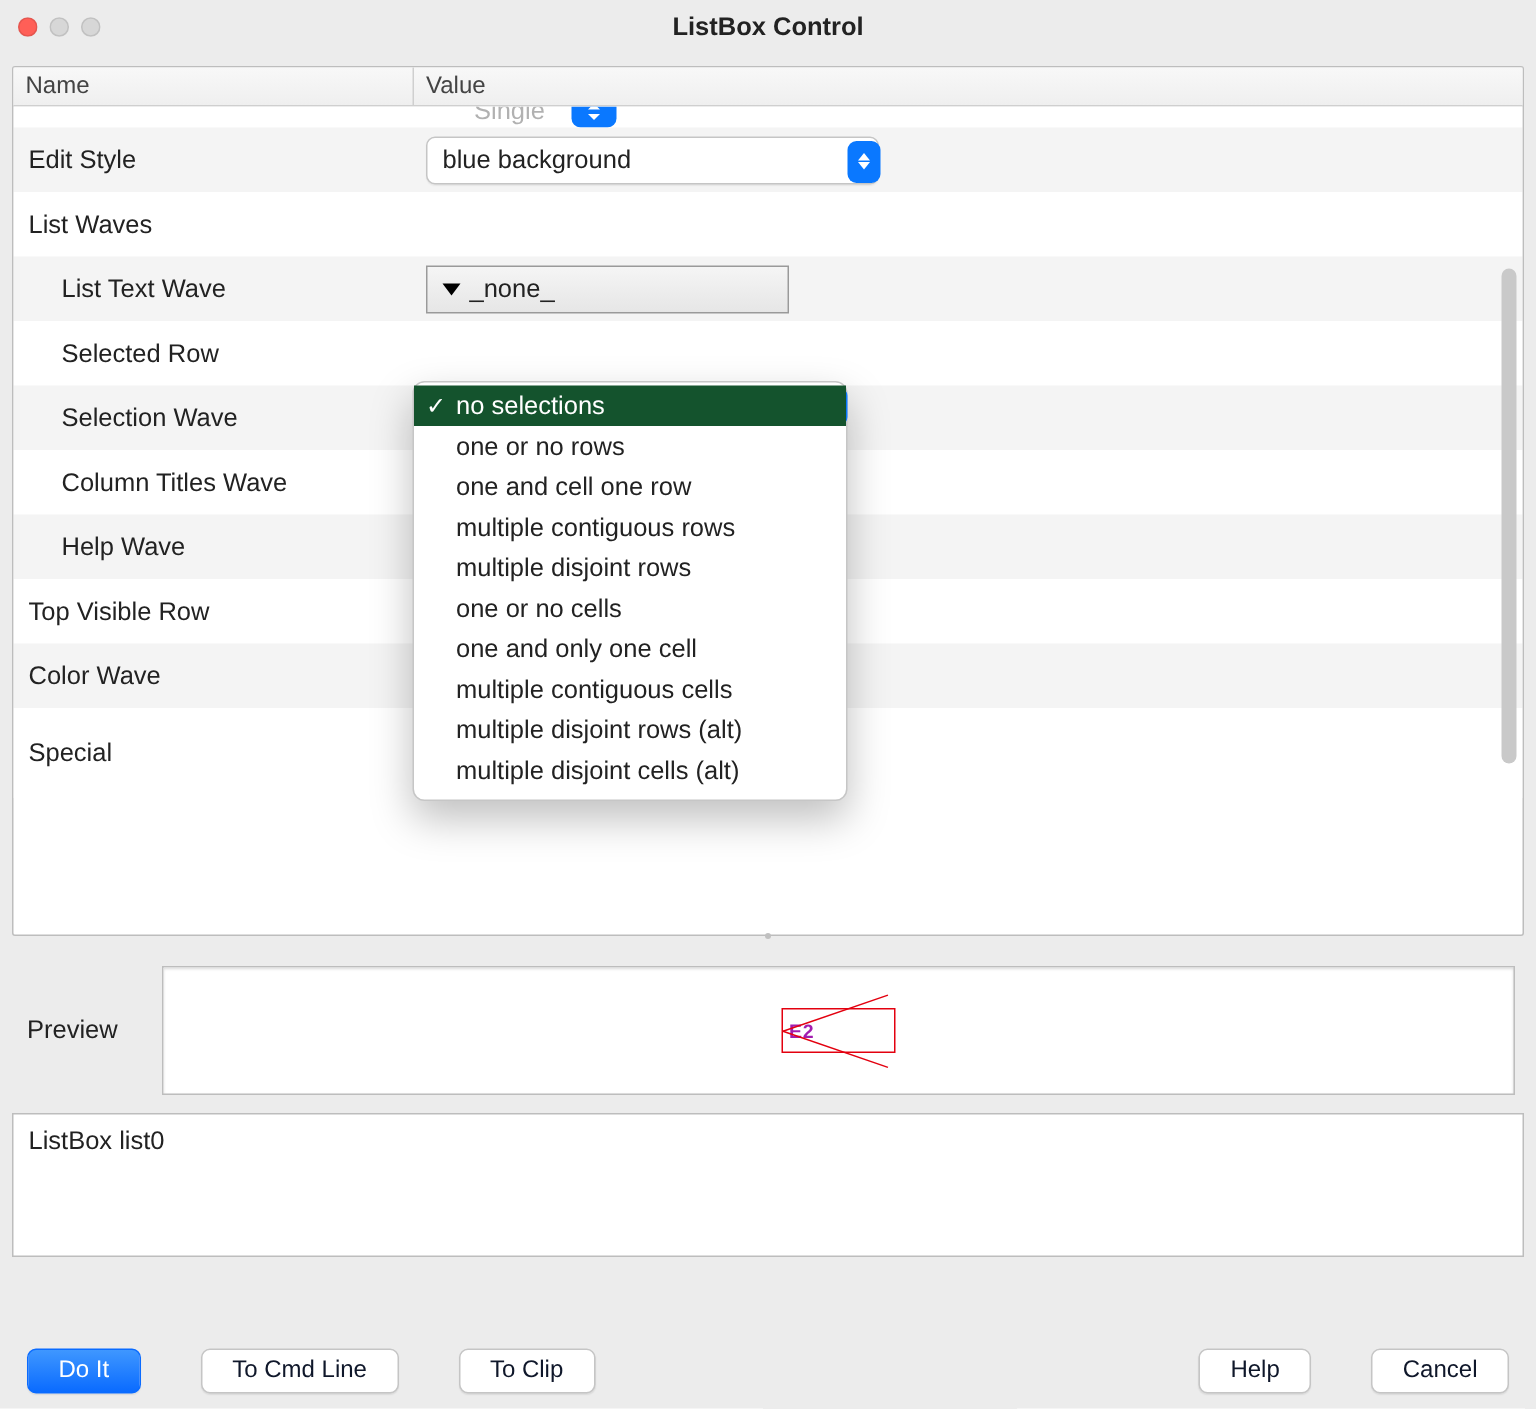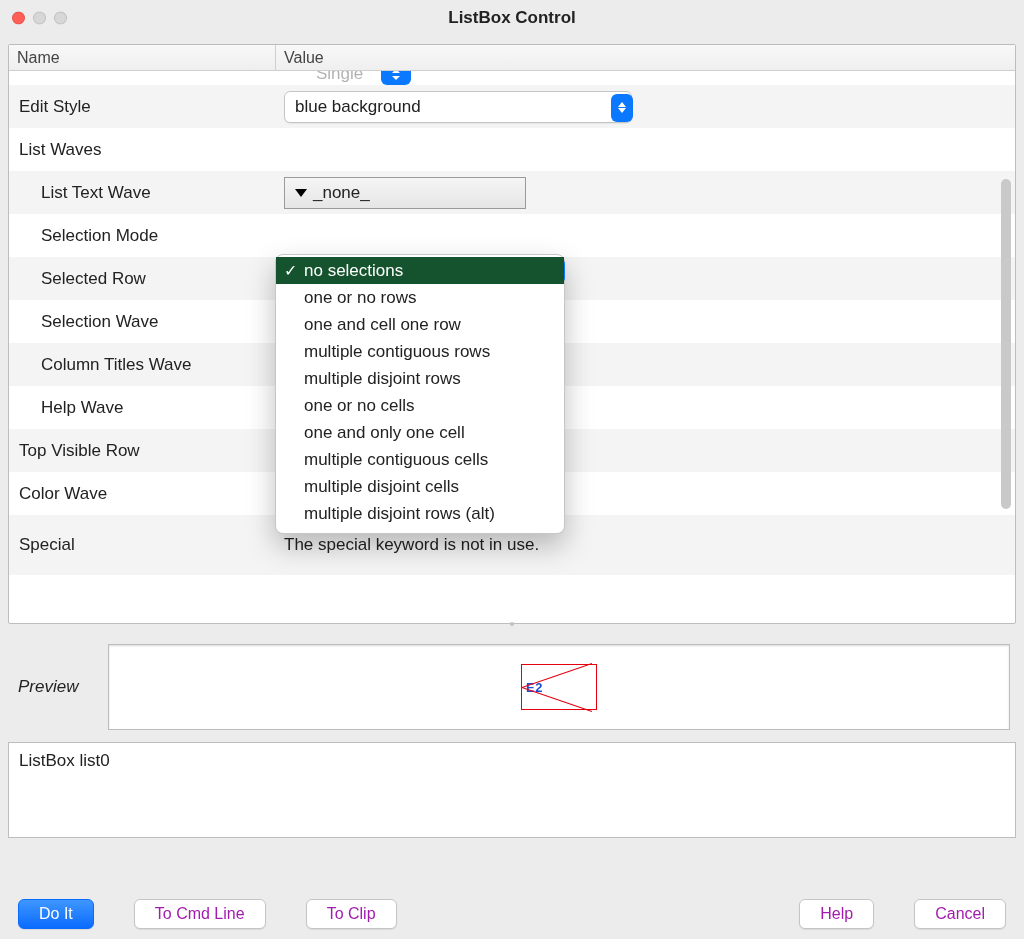--- a/index.html
+++ b/index.html
@@ -242,42 +242,42 @@
     display:flex;justify-content:center;align-items:center;gap:2px;
   }
   .grip span{width:4px;height:4px;border-radius:50%;background:#c0c0c0;}
 
   
   .preview-area {
     display: flex;
     align-items: center;
     padding: 20px 14px 2px 18px;
   }
-  .preview-area .lbl { font-size: 17px; width: 90px; font-style: italic; }
+  .preview-area .lbl { font-size: 17px; width: 90px; }
   .preview-frame {
     flex: 1;
     height: 86px;
     background: #fff;
     border: 1px solid #bdbdbd;
     box-shadow: inset 0 1px 2px rgba(0,0,0,0.15);
     position: relative;
     display: flex;
     align-items: center;
     justify-content: center;
   }
   .err-box {
     width: 76px;
-    height: 46px;
+    height: 30px;
     border: 1.5px solid #e3000f;
     position: relative;
     display:flex;align-items:center;justify-content:flex-start;
     padding-left:4px;
     font-size:13px;
     font-weight:600;
-    color:#1d4ed8;
+    color:#a21caf;
     letter-spacing:0.5px;
   }
   .err-box::before, .err-box::after {
     content:"";
     position:absolute;
     left:0;top:50%;
     width:100%;
     border-top:1.2px solid #e3000f;
   }
   .err-box::before { transform: rotate(19deg); transform-origin: left center;}
@@ -305,21 +305,21 @@
     gap: 40px;
   }
   .btn-row .spacer { flex: 1; }
   .btn {
     height: 30px;
     border: 1px solid #c5c5c5;
     border-radius: 6px;
     background: #fff;
     padding: 0 20px;
     font-size: 16px;
-    color: #a21caf;
+    color: #0f172a;
     display:inline-flex;align-items:center;justify-content:center;
     box-shadow: 0 1px 1px rgba(0,0,0,0.08);
     cursor: default;
   }
   .btn.primary {
     background: linear-gradient(#3f97ff,#0a6bff);
     border-color: #0a6bff;
     color: #fff;
     font-weight: 500;
   }
@@ -354,21 +354,21 @@
                 <span class="caret up"></span>
                 <span class="caret down"></span>
               </span>
           </span>
         </div>
       </div>
 
       <div class="row">
         <div class="cell-name">Edit Style</div>
         <div class="cell-value">
-          <div class="combo-white" style="width:348px;">
+          <div class="combo-white" style="width:302px;">
             <span>blue background</span>
             <span class="stepper">
               <span class="caret up"></span>
                 <span class="caret down"></span>
             </span>
           </div>
         </div>
       </div>
 
       <div class="row">
@@ -379,24 +379,20 @@
       <div class="row">
         <div class="cell-name indent1">List Text Wave</div>
         <div class="cell-value">
           <div class="combo-gray">
             <span class="tri"></span>
             <span>_none_</span>
           </div>
         </div>
       </div>
 
-      <div class="row">
-        <div class="cell-name indent1">Selection Mode</div>
-        <div class="cell-value"></div>
-      </div>
 
       <div class="row">
         <div class="cell-name indent1">Selected Row</div>
         <div class="cell-value"></div>
       </div>
 
       <div class="row">
         <div class="cell-name indent1">Selection Wave</div>
         <div class="cell-value"></div>
       </div>
@@ -444,22 +440,22 @@
     <span class="caret down" style="border-left:4px solid transparent;border-right:4px solid transparent;border-top:5px solid #fff;"></span>
   </div>
 <div class="opt selected">no selections</div>
     <div class="opt">one or no rows</div>
     <div class="opt">one and cell one row</div>
     <div class="opt">multiple contiguous rows</div>
     <div class="opt">multiple disjoint rows</div>
     <div class="opt">one or no cells</div>
     <div class="opt">one and only one cell</div>
     <div class="opt">multiple contiguous cells</div>
-    <div class="opt">multiple disjoint cells</div>
     <div class="opt">multiple disjoint rows (alt)</div>
+    <div class="opt">multiple disjoint cells (alt)</div>
   </div>
 
 <div class="preview-area">
   <div class="lbl">Preview</div>
   <div class="preview-frame">
     <div class="err-box">
       <span>E2</span>
     </div>
   </div>
 </div>

